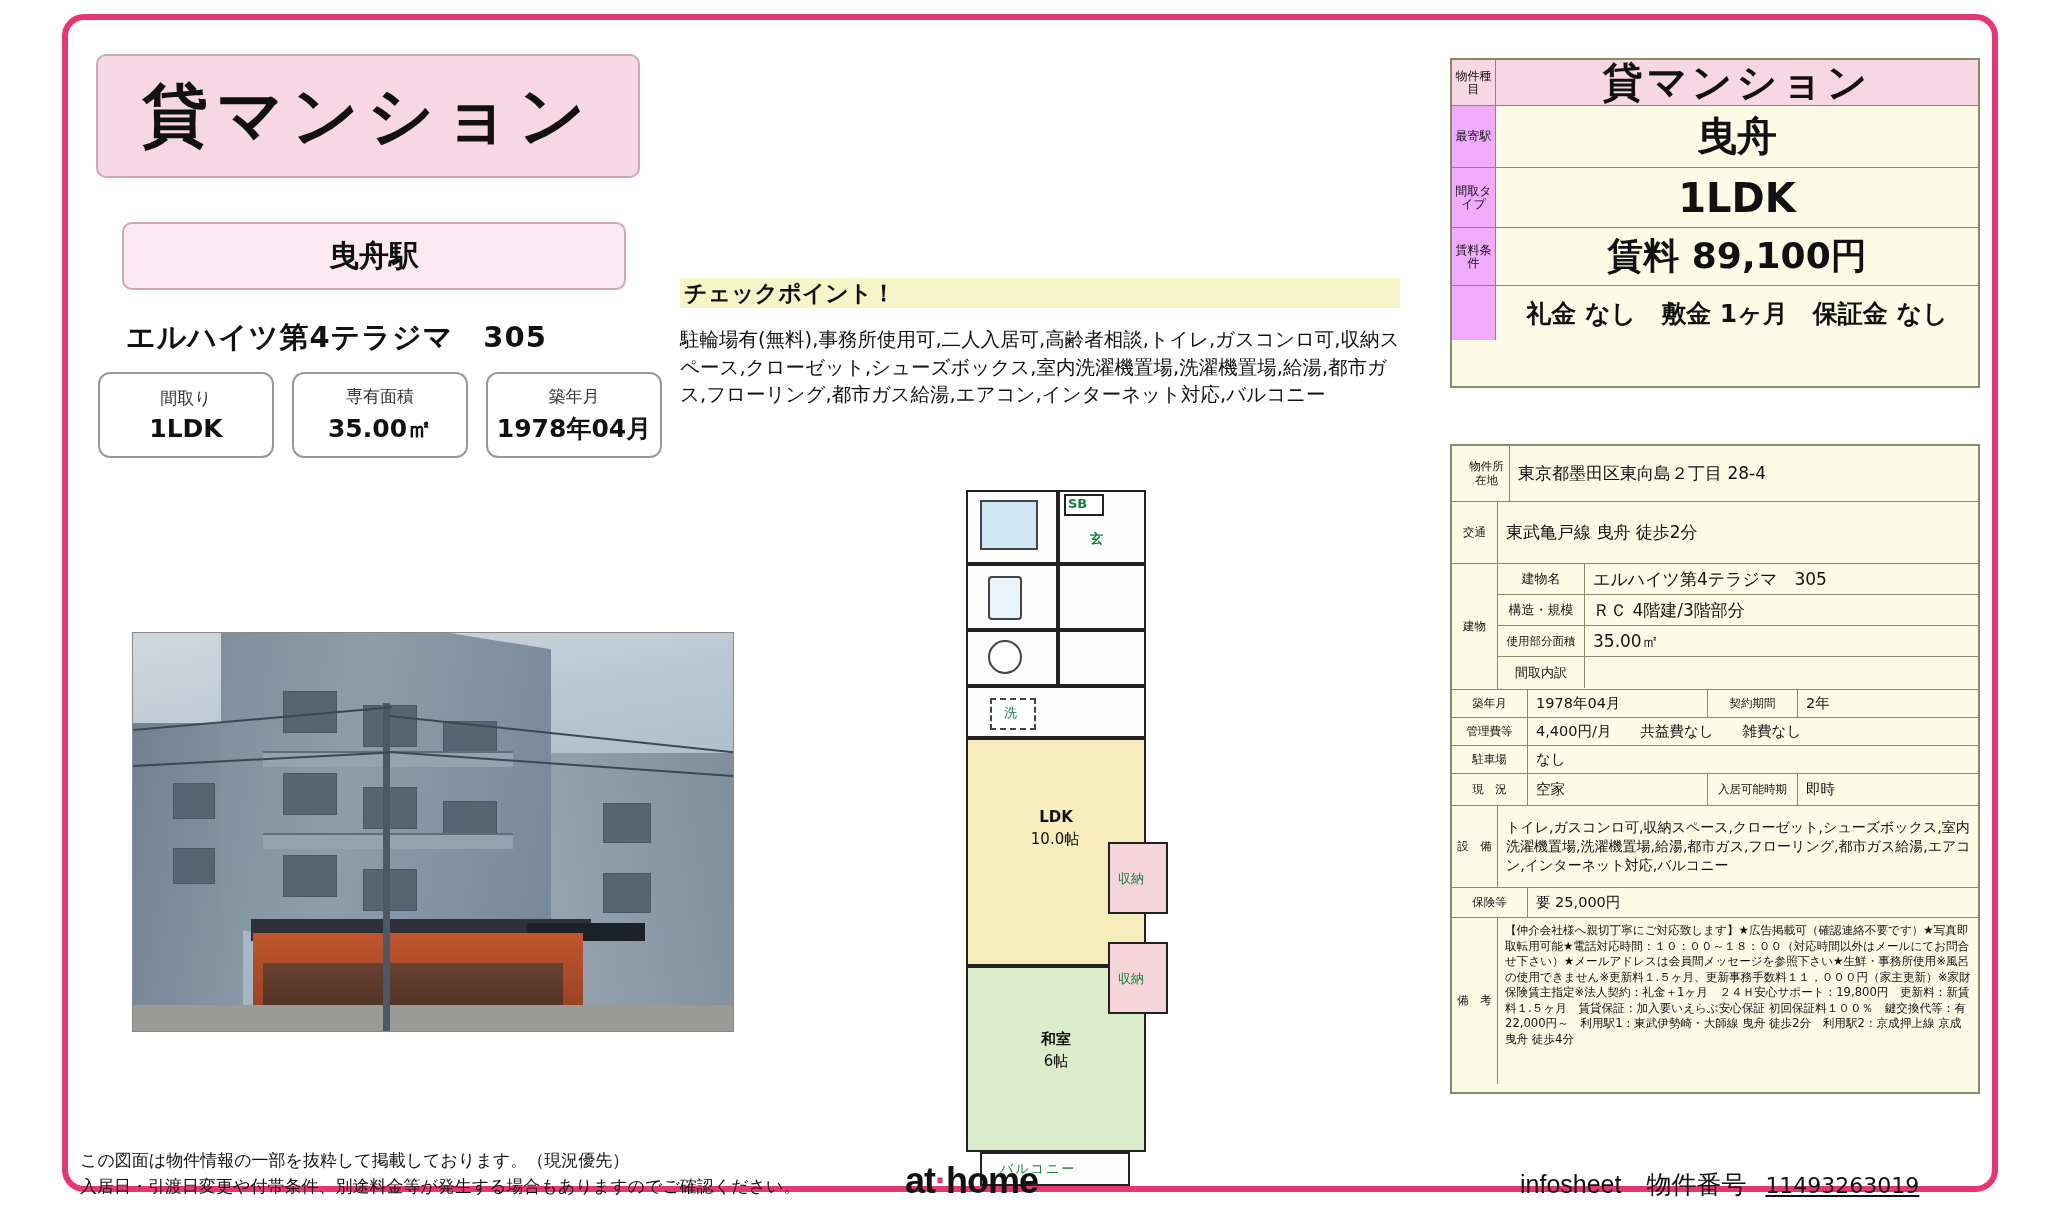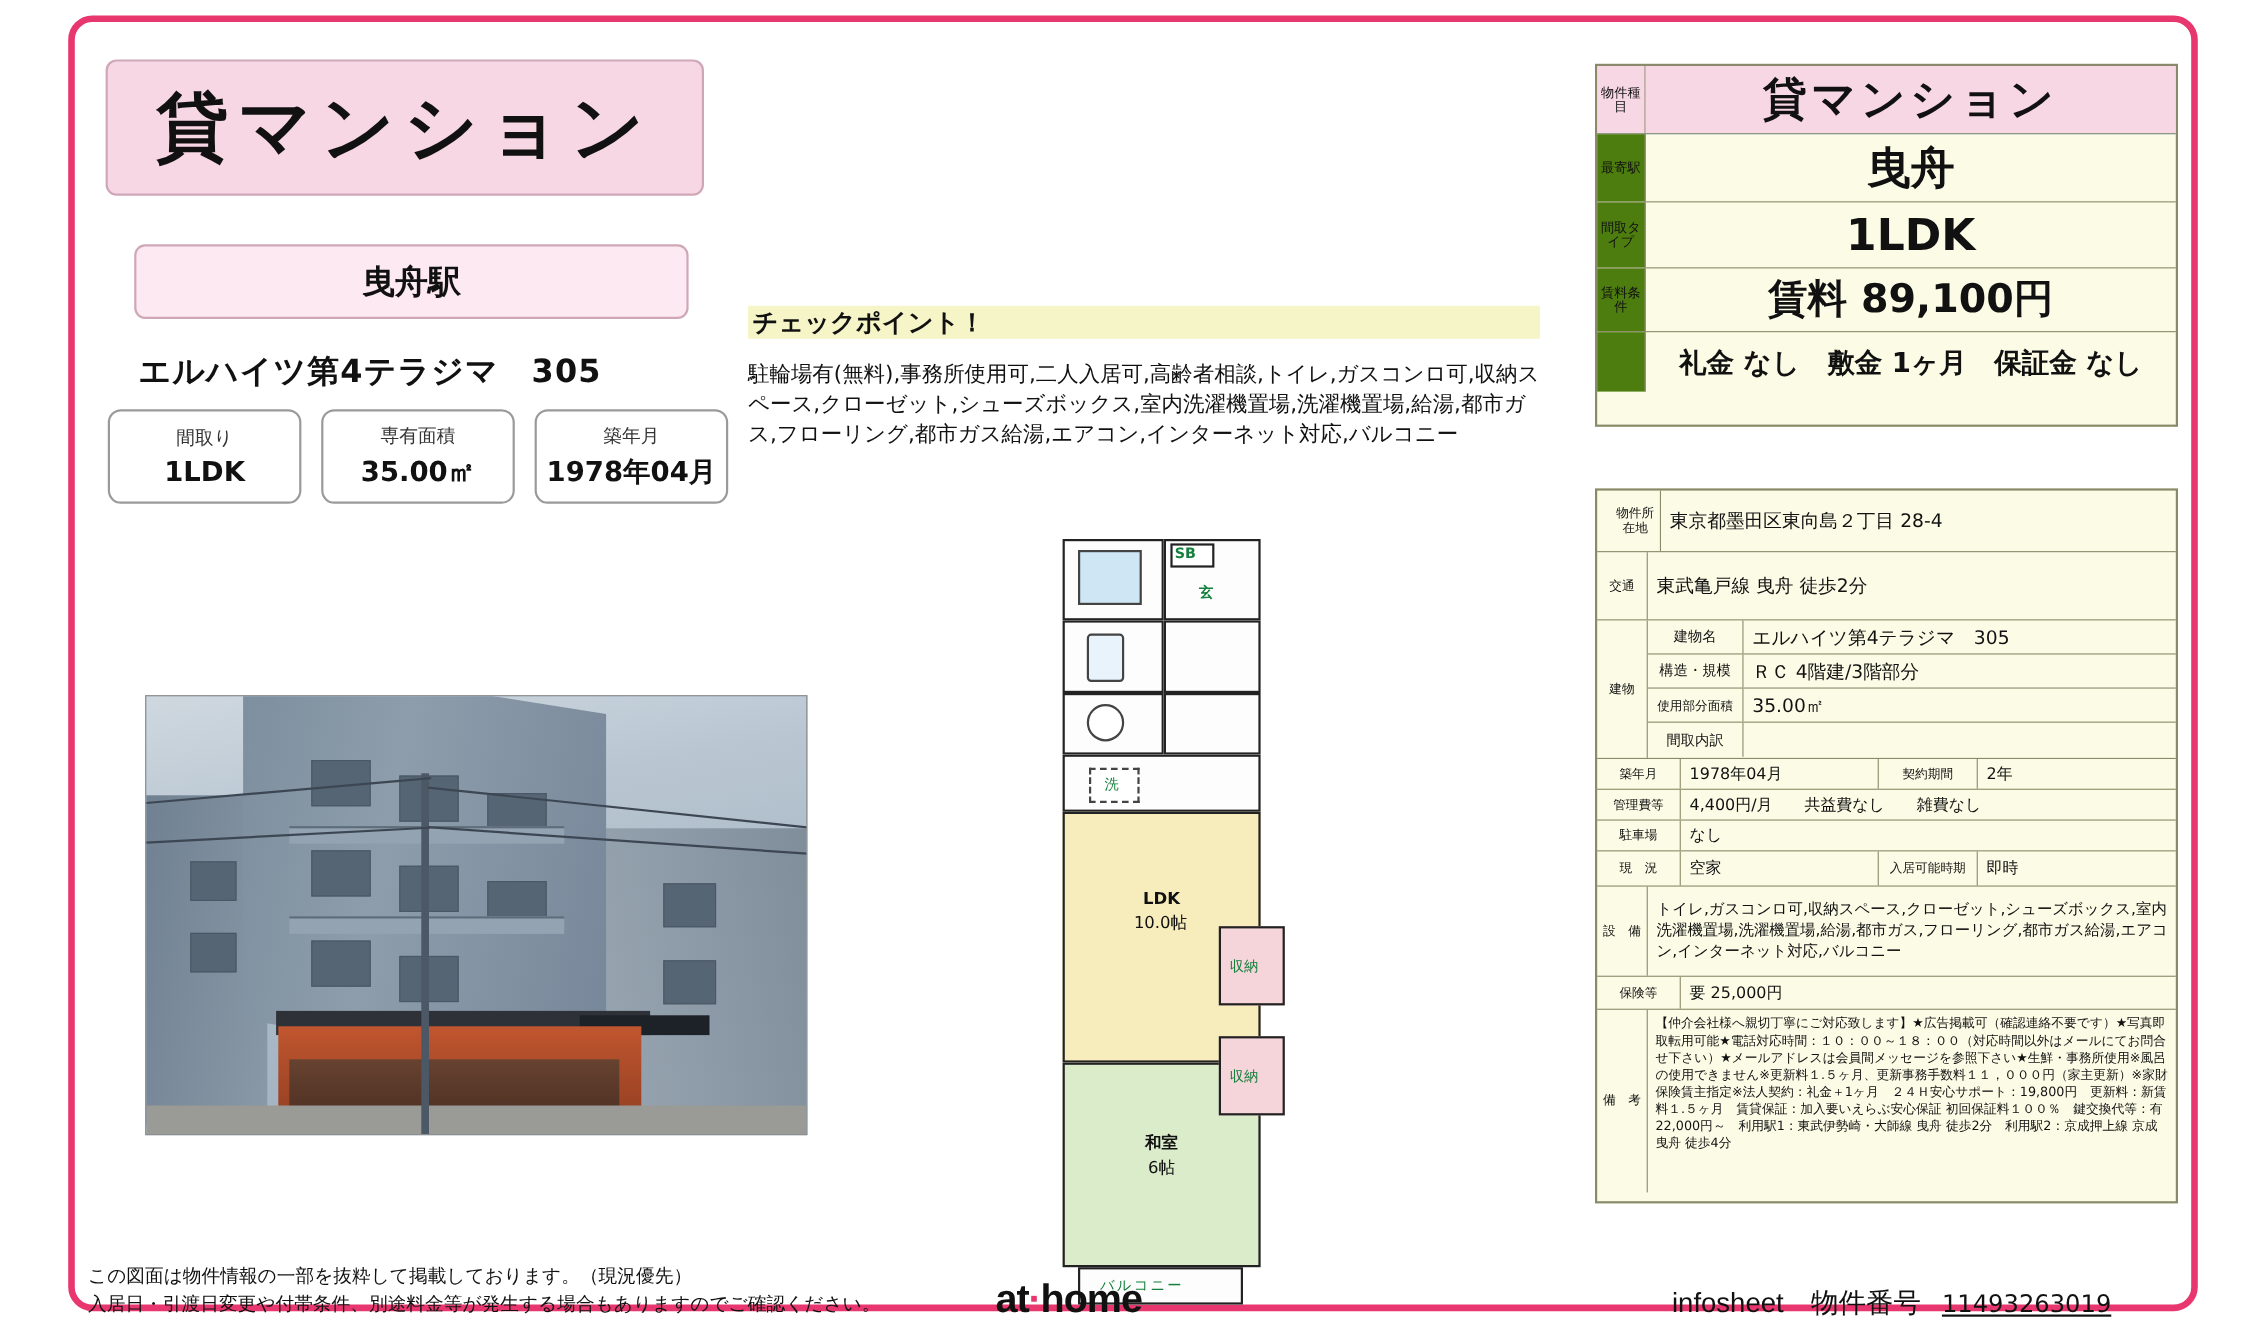--- a/index.html
+++ b/index.html
@@ -114,26 +114,26 @@
   .sum{
     position:absolute;left:1450px;top:58px;width:530px;height:330px;
     border:2px solid #8a8a6a;box-sizing:border-box;background:#fbfbe6;
   }
   .sum-row{display:flex;border-bottom:1.5px solid #8a8a6a;box-sizing:border-box;}
   .sum-row:last-child{border-bottom:none;}
   .sum-key{
     width:44px;flex:0 0 44px;border-right:1.5px solid #8a8a6a;
     display:flex;align-items:center;justify-content:center;
     font-size:12px;line-height:1.05;color:#111;text-align:center;
-    font-family:"DejaVu Sans", sans-serif;background:#4d7c0f;
+    font-family:"DejaVu Sans", sans-serif;background:#f0abfc;
     writing-mode:horizontal-tb;padding:2px;box-sizing:border-box;
   }
   .sum-val{flex:1;display:flex;align-items:center;justify-content:center;
     font-family:"DejaVu Sans", sans-serif;color:#111;}
-  .r1{height:62px;background:#7dd3fc;}
+  .r1{height:46px;background:#404040;}
   .r1 .sum-val{font-size:40px;font-weight:bold;letter-spacing:4px;background:#f8d7e4;}
   .r1 .sum-key{background:#f8d7e4;}
   .r2{height:62px;}
   .r2 .sum-val{font-size:40px;font-weight:bold;}
   .r3{height:60px;}
   .r3 .sum-val{font-size:40px;font-weight:bold;}
   .r4{height:58px;}
   .r4 .sum-val{font-size:36px;font-weight:bold;}
   .r5{height:54px;}
   .r5 .sum-val{font-size:25px;font-weight:bold;}

